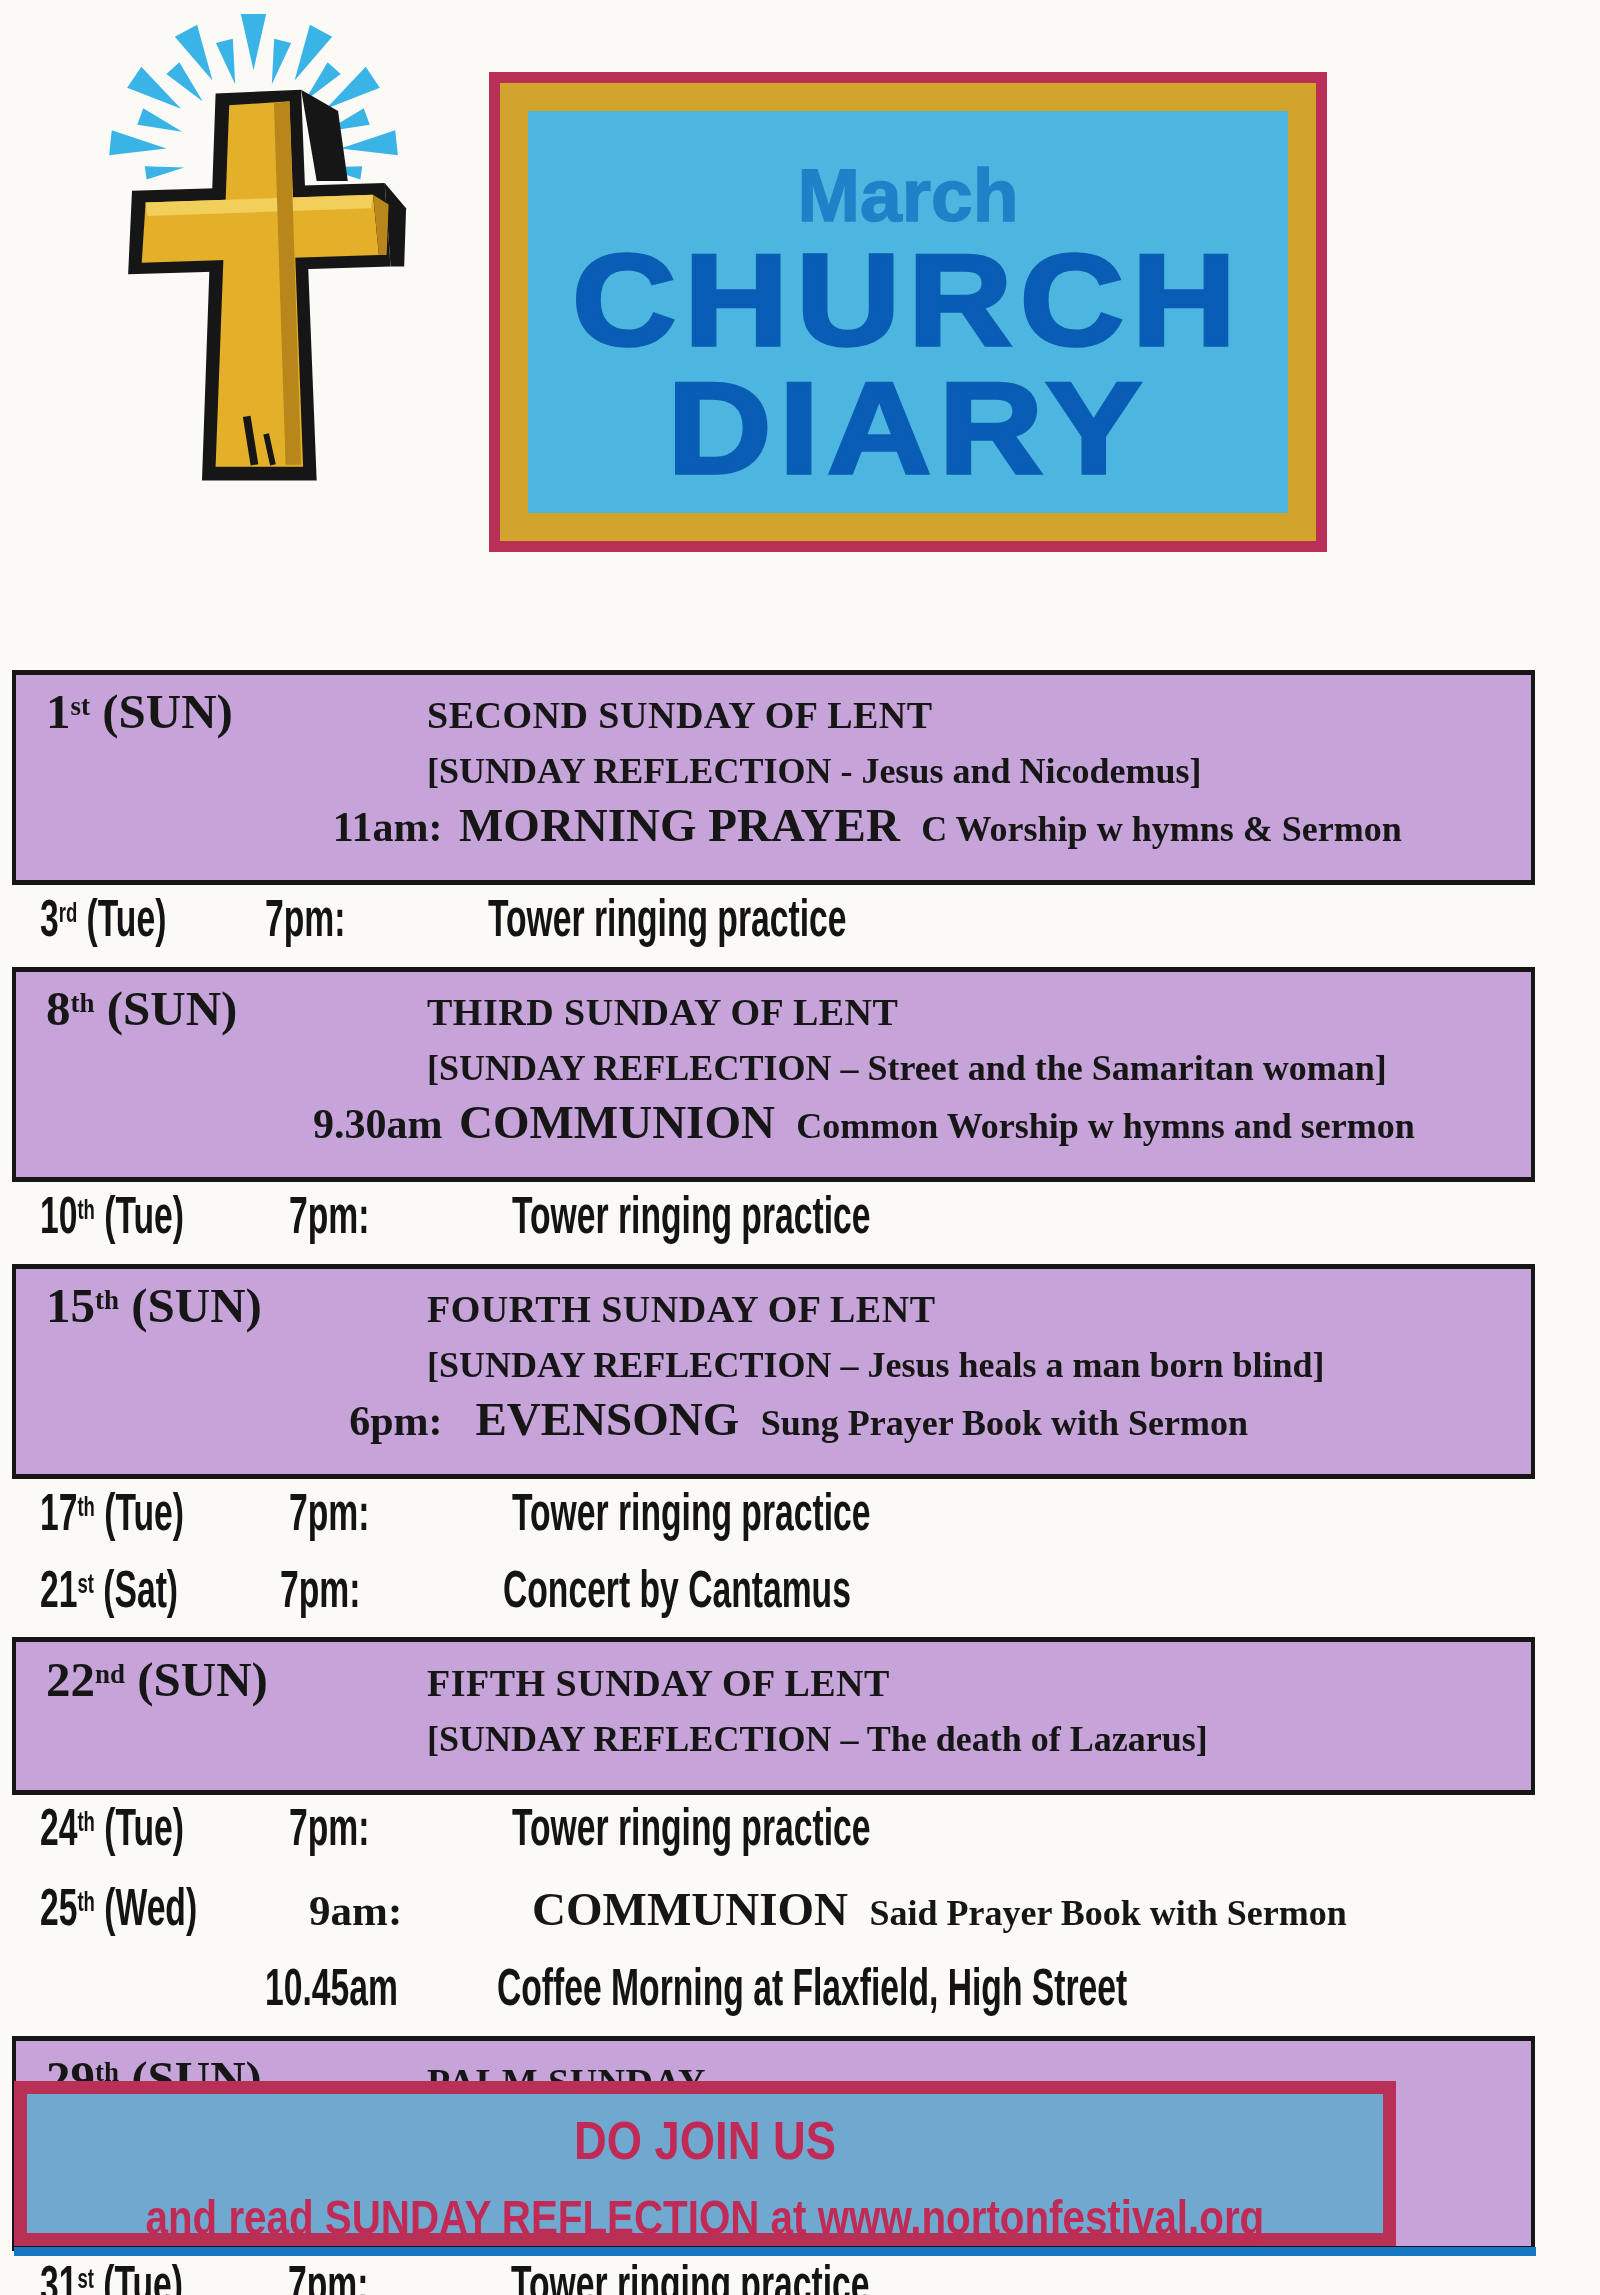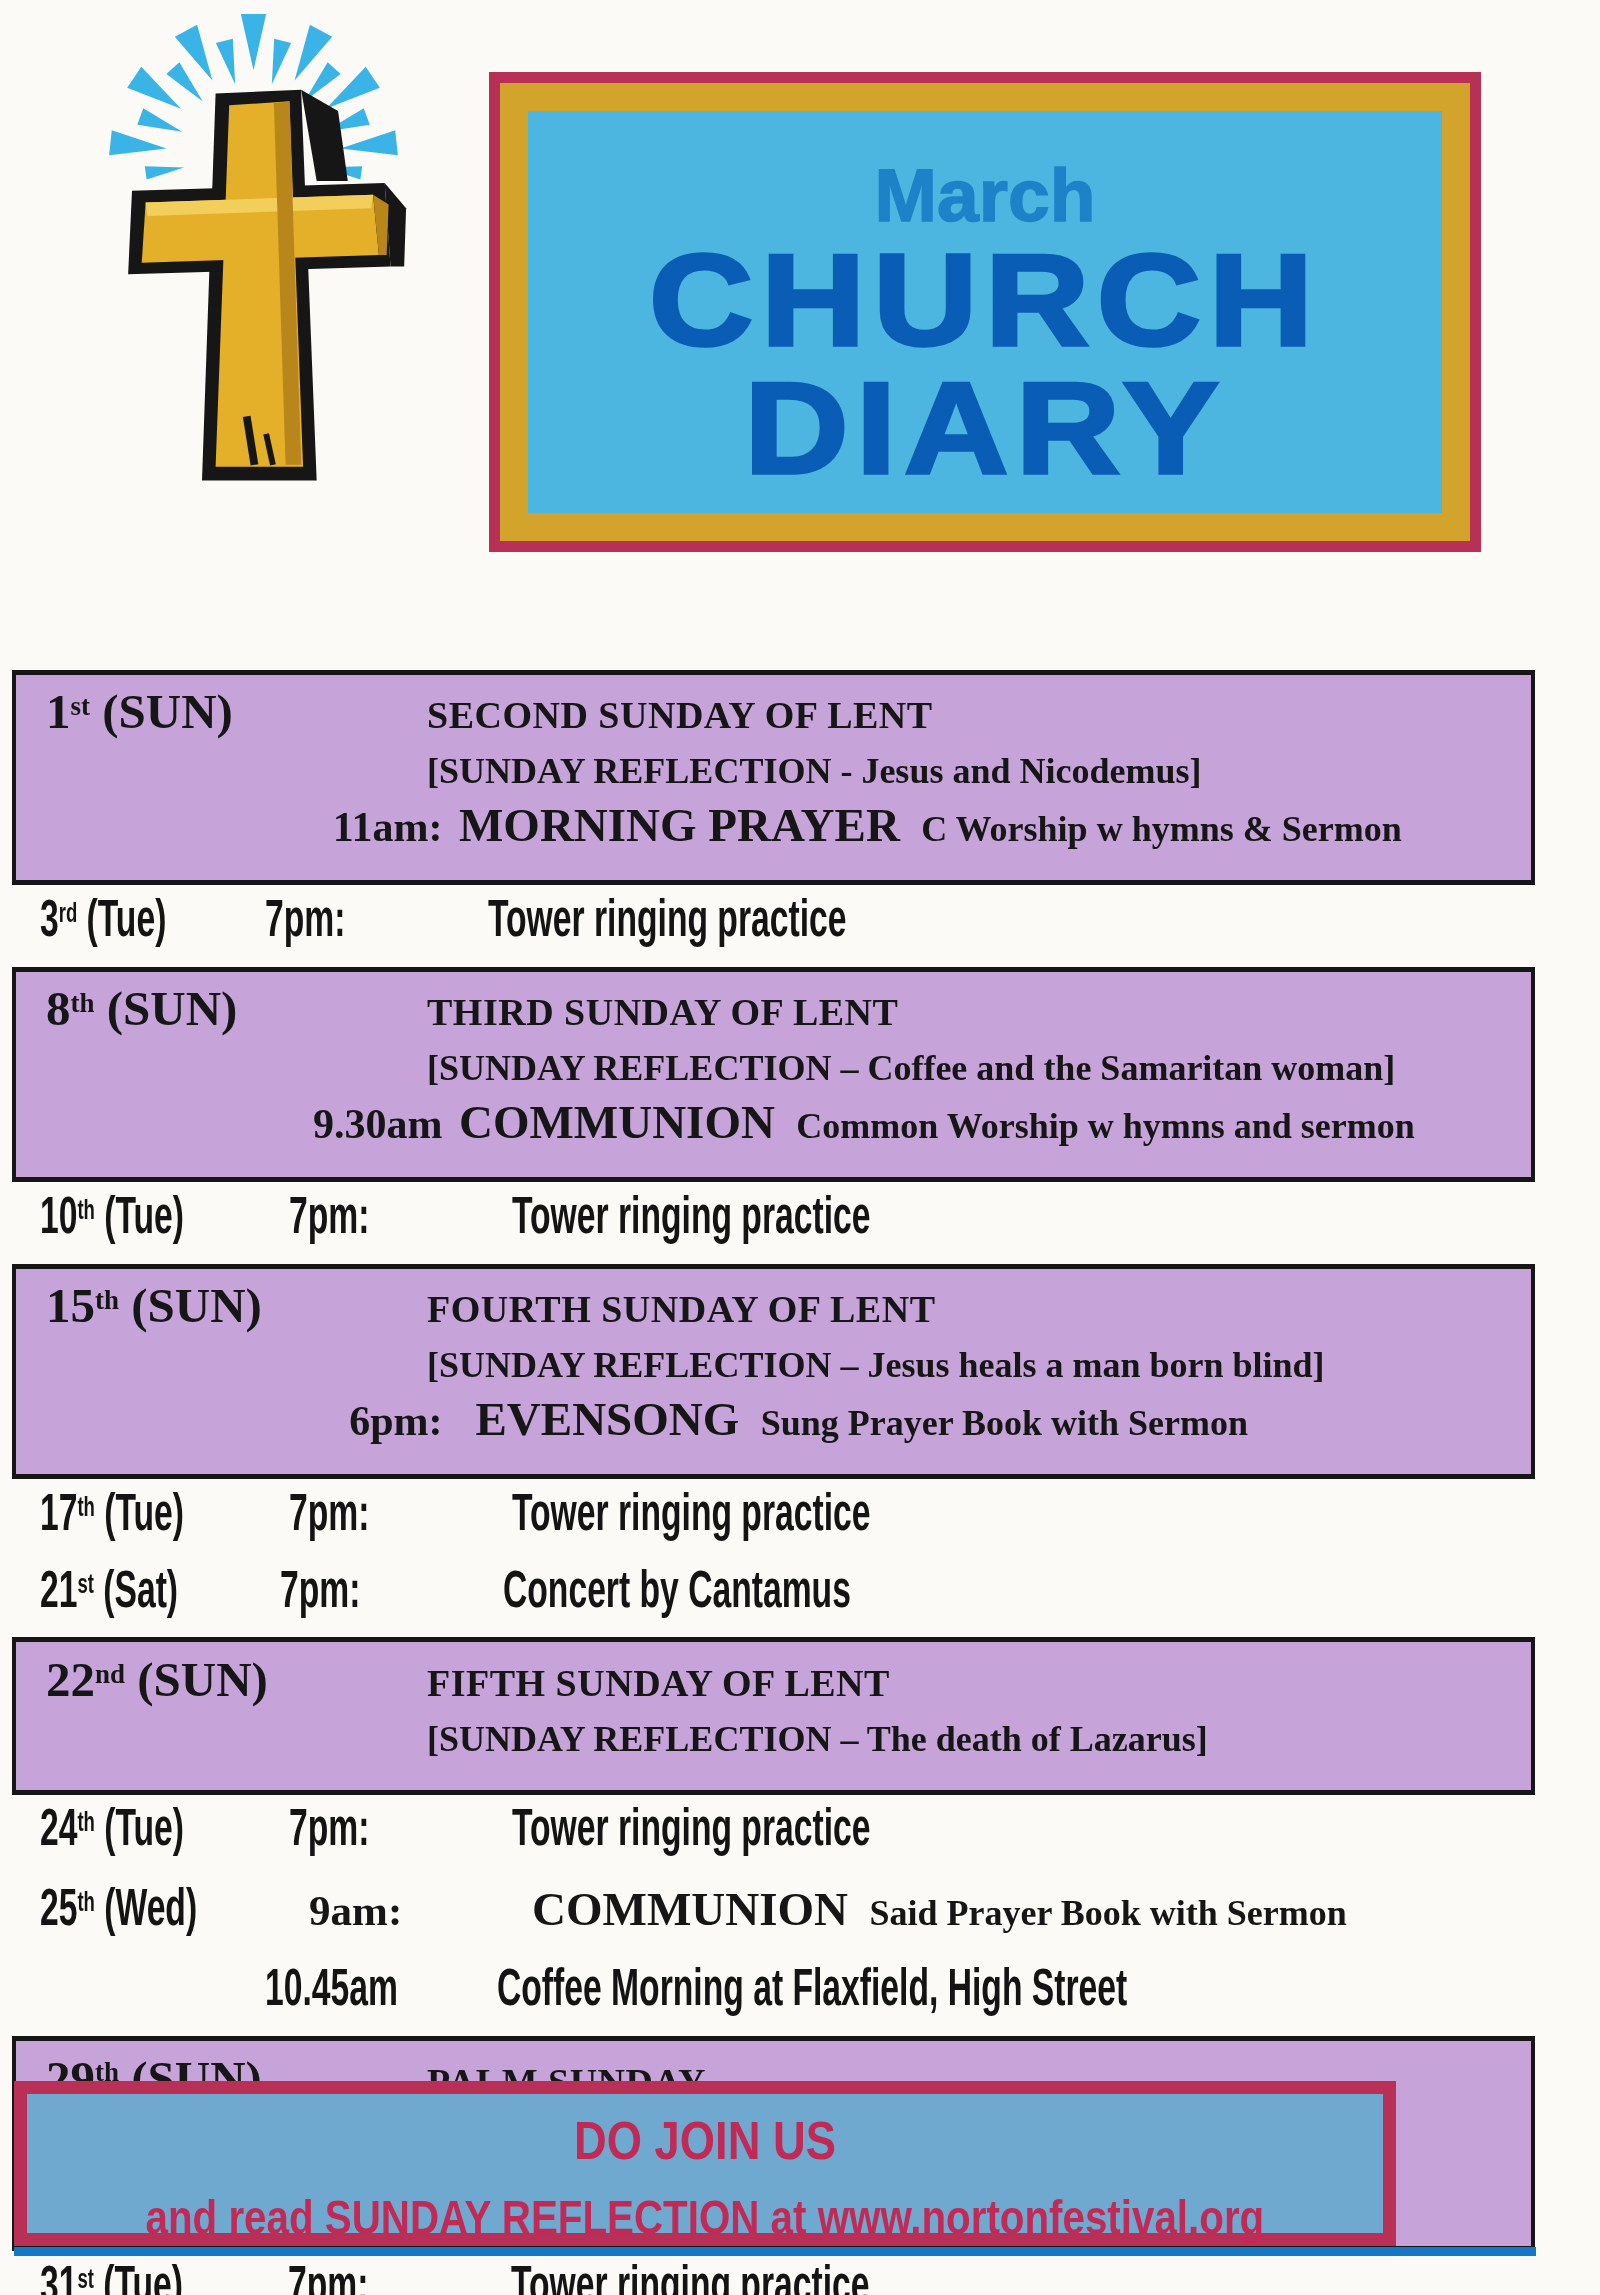--- a/index.html
+++ b/index.html
@@ -1,20 +1,20 @@
 <!DOCTYPE html>
 <html style="--purple: #c6a3d8; --crimson: #b93056; --banner_text: #c22a56; --light_blue: #4cb5e0; --banner_blue: #6fa9d0; --gold: #d2a42c; --title_blue_dark: #0a5db4; --title_blue_mid: #1e82c8; --strip_blue: #1677c4; --ray_blue: #3ab4e6; --cross_gold: #e4b02a; --cross_gold_dark: #b8861b; --cross_gold_light: #f2cf5a; --ink: #161616;font-size:7.8px"><head>
 <meta charset="utf-8">
 <style>
   html,body{margin:0;padding:0;width:1600px;height:2295px;overflow:hidden;background:#fbfaf6;}
   .page{position:relative;width:1600px;height:2295px;background:#fbfaf6;font-family:"Liberation Serif",serif;color:#161616;}
 
   
   .cross-wrap{position:absolute;left:88px;top:9.7px;width:331px;height:554px;}
-  .title-box{position:absolute;left:489px;top:72px;width:992px;height:480px;box-sizing:border-box;
+  .title-box{position:absolute;left:489px;top:72px;width:838px;height:480px;box-sizing:border-box;
     background:var(--light_blue,#4cb5e0);border:11.7px solid var(--crimson,#b93056);
     box-shadow:inset 0 0 0 28px var(--gold,#d2a42c);text-align:center;}
   .month{margin-top:73px;font-family:"Liberation Sans",sans-serif;font-weight:700;font-size:75px;line-height:78px;
     color:var(--title_blue_mid,#1e82c8);-webkit-text-stroke:1.5px var(--title_blue_mid,#1e82c8);}
   .bigline{font-family:"Liberation Sans",sans-serif;font-weight:700;font-size:129px;line-height:124px;
     color:var(--title_blue_dark,#0a5db4);-webkit-text-stroke:3.4px var(--title_blue_dark,#0a5db4);
     letter-spacing:6.8px;display:inline-block;transform:scaleX(1.12);transform-origin:50% 50%;}
   .bigrow{margin-top:3.9px;}
 
   
@@ -124,21 +124,21 @@
         <div class="rct"><span class="cond">7pm:</span></div>
         <div class="rc2"><span class="cond">Tower ringing practice</span></div>
       </div>
       <div class="sun">
         <div class="line l1">
           <div class="c1"><span class="sf date-sf">8<sup>th</sup> (SUN)</span></div>
           <div class="c2"><span class="sf title-sf">THIRD SUNDAY OF LENT</span></div>
         </div>
         <div class="line l2">
           <div class="c1"></div>
-          <div class="c2"><span class="sf refl">[SUNDAY REFLECTION – Coffee and the Samaritan woman]</span></div>
+          <div class="c2"><span class="sf refl">[SUNDAY REFLECTION – Street and the Samaritan woman]</span></div>
         </div>
         <div class="line l3">
           <div class="c1 tcol"><span class="sf time-sf">9.30am</span></div>
           <div class="c2"><span class="sf svc">COMMUNION</span><span class="sf det">Common Worship w hymns and sermon</span></div>
         </div>
       </div>
       <div class="row">
         <div class="rc1"><span class="cond">10<sup>th</sup> (Tue)</span></div>
         <div class="rct"><span class="cond">7pm:</span></div>
         <div class="rc2"><span class="cond">Tower ringing practice</span></div>

